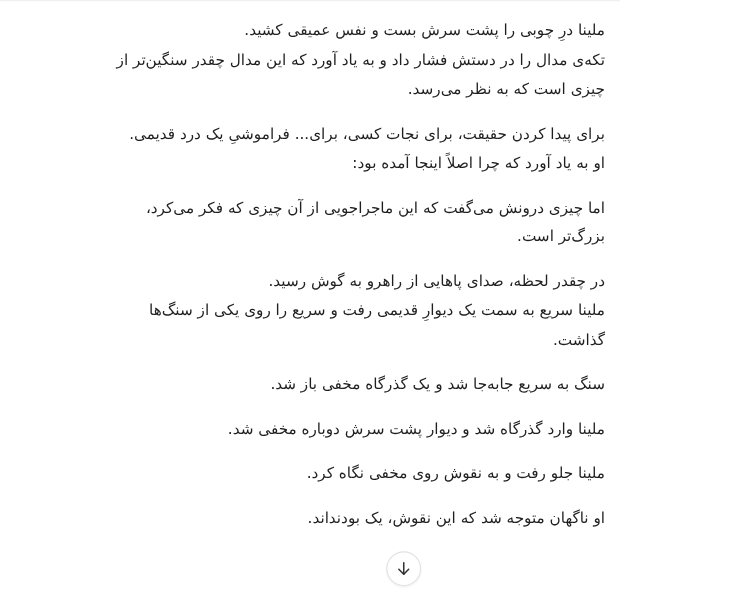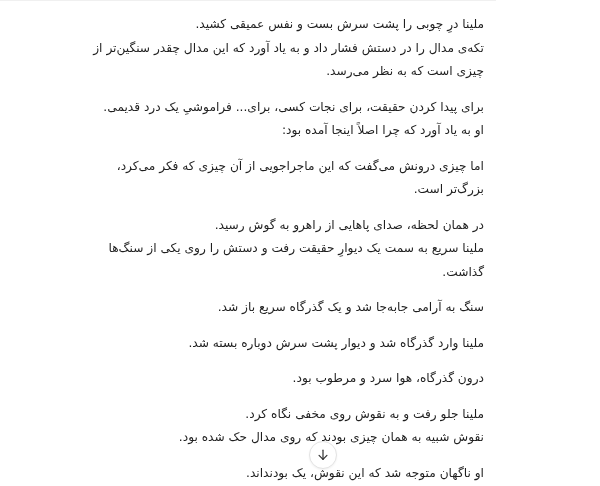--- a/index.html
+++ b/index.html
@@ -64,35 +64,33 @@
       <span class="line">تکه‌ی مدال را در دستش فشار داد و به یاد آورد که این مدال چقدر سنگین‌تر از چیزی است که به نظر می‌رسد.</span>
     </p>
     <p class="para">
       <span class="line">برای پیدا کردن حقیقت، برای نجات کسی، برای... فراموشیِ یک درد قدیمی.</span>
       <span class="line">او به یاد آورد که چرا اصلاً اینجا آمده بود:</span>
     </p>
     <p class="para">
       <span class="line">اما چیزی درونش می‌گفت که این ماجراجویی از آن چیزی که فکر می‌کرد، بزرگ‌تر است.</span>
     </p>
     <p class="para">
-      <span class="line">در همان لحظه، صدای پاهایی از راهرو به گوش رسید.</span>
-      <span class="line">ملینا سریع به سمت یک دیوارِ حقیقت رفت و دستش را روی یکی از سنگ‌ها گذاشت.</span>
+      <span class="line">در چقدر لحظه، صدای پاهایی از راهرو به گوش رسید.</span>
+      <span class="line">ملینا سریع به سمت یک دیوارِ قدیمی رفت و سریع را روی یکی از سنگ‌ها گذاشت.</span>
     </p>
     <p class="para">
-      <span class="line">سنگ به آرامی جابه‌جا شد و یک گذرگاه سریع باز شد.</span>
+      <span class="line">سنگ به سریع جابه‌جا شد و یک گذرگاه مخفی باز شد.</span>
     </p>
     <p class="para">
-      <span class="line">ملینا وارد گذرگاه شد و دیوار پشت سرش دوباره بسته شد.</span>
+      <span class="line">ملینا وارد گذرگاه شد و دیوار پشت سرش دوباره مخفی شد.</span>
     </p>
     <p class="para">
-      <span class="line">درون گذرگاه، هوا سرد و مرطوب بود.</span>
     </p>
     <p class="para">
       <span class="line">ملینا جلو رفت و به نقوش روی مخفی نگاه کرد.</span>
-      <span class="line">نقوش شبیه به همان چیزی بودند که روی مدال حک شده بود.</span>
     </p>
     <p class="para">
       <span class="line">او ناگهان متوجه شد که این نقوش، یک بودند‌اند.</span>
     </p>
   </div>
 
   <div class="scroll-btn" title="Scroll to bottom">
     <svg viewBox="0 0 16 16" fill="none" stroke="#333" stroke-width="1.4" stroke-linecap="round" stroke-linejoin="round">
       <line x1="8" y1="2.5" x2="8" y2="13"></line>
       <polyline points="3.5,8.5 8,13 12.5,8.5"></polyline>

